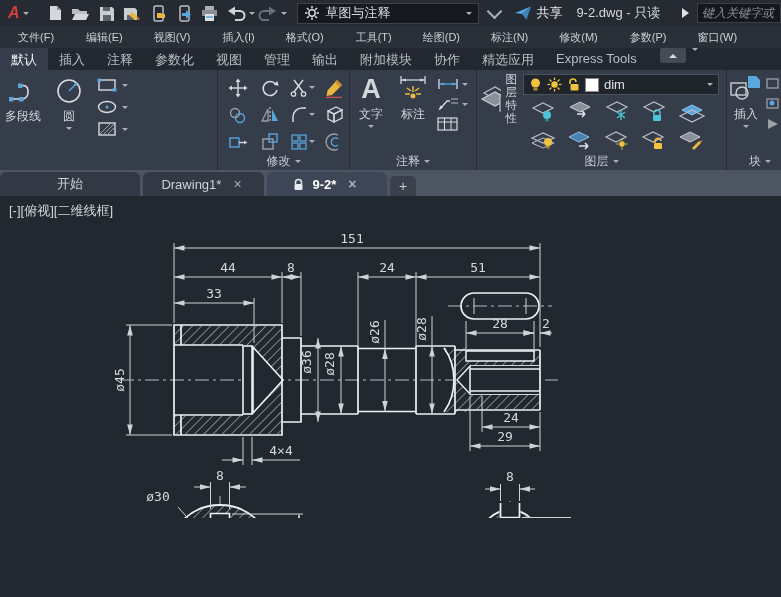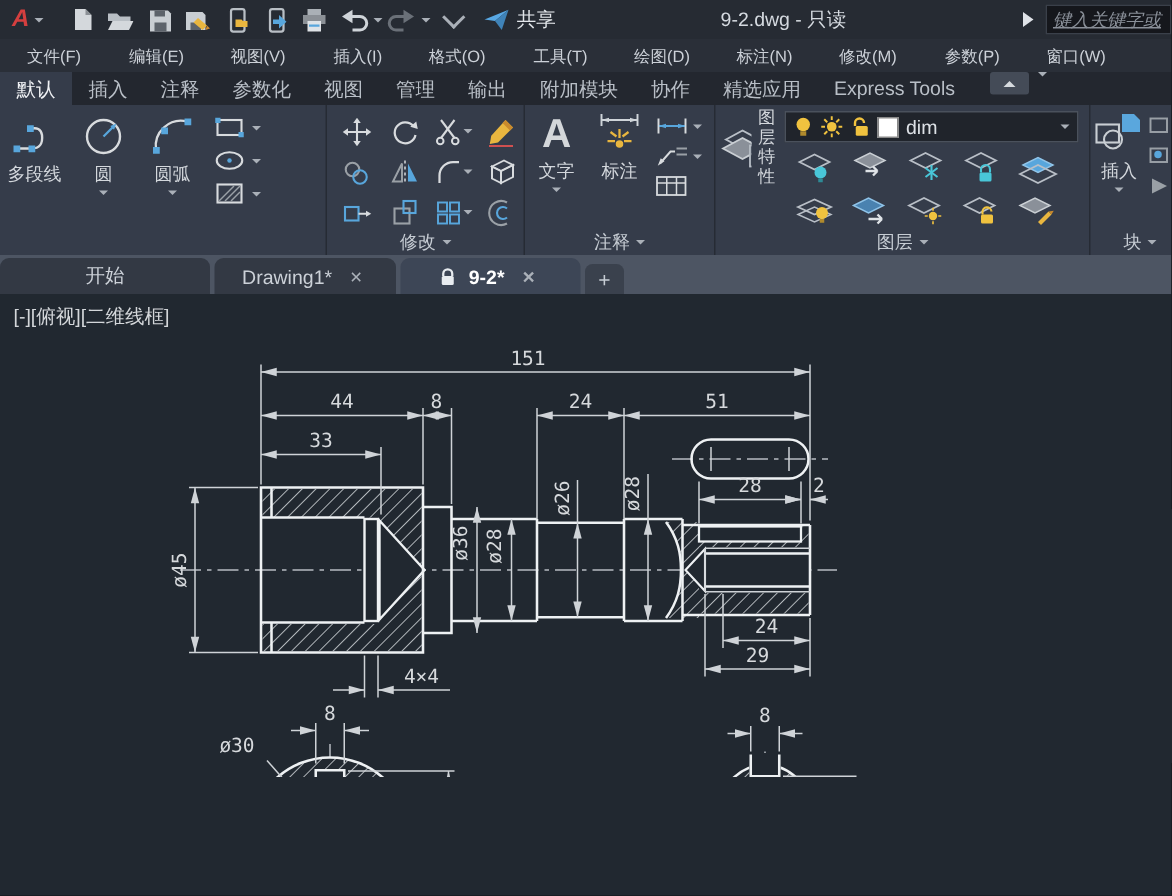--- a/index.html
+++ b/index.html
@@ -16,21 +16,21 @@
   .tri-d.sm{border-left-width:3px;border-right-width:3px;border-top-width:3px;}
   .wsbox{height:19px;background:#15181d;border:1px solid #3c424d;display:flex;align-items:center;
          gap:6px;padding:0 6px;margin-left:10px;width:168px;color:#d8dce1;}
   .chev{width:9px;height:9px;border-right:2px solid #aab0b8;border-bottom:2px solid #aab0b8;
         transform:rotate(45deg);margin:-4px 0 0 10px;}
   .share{display:flex;align-items:center;gap:5px;margin-left:14px;color:#e2e6ea;}
   .wintitle{margin:0 auto;color:#d5dae0;}
   .playbtn{width:0;height:0;border-top:5px solid transparent;border-bottom:5px solid transparent;
            border-left:7px solid #dfe3e8;margin:0 8px;}
   .searchbox{width:74px;height:18px;background:#15171c;border:1px solid #3a404a;color:#8a9099;
-             font-style:italic;font-size:12px;display:flex;align-items:center;padding:0 4px;overflow:hidden;white-space:nowrap;text-decoration:underline;}
+             font-style:italic;font-size:12px;display:flex;align-items:center;padding:0 4px;overflow:hidden;white-space:nowrap;}
   
   .menubar{position:absolute;left:0;top:26px;width:781px;height:22px;background:#2a2f38;
            display:flex;align-items:center;color:#ccd1d8;font-size:11px;}
   .menu-item{padding:0 9px;white-space:nowrap;flex:0 0 auto;}
   
   .rtabs{position:absolute;left:0;top:48px;width:781px;height:22px;background:#23272f;
          display:flex;color:#b9bfc7;font-size:13px;}
   .rtab{padding:3px 11px;white-space:nowrap;flex:0 0 auto;}
   .rtab.active{background:#353c4a;color:#f0f2f5;}
   .rtab-toggle{width:26px;height:15px;background:#444b57;border-radius:2px;margin:0 4px 3px 12px;
@@ -131,20 +131,37 @@
         </svg>
       </span>
     <span class="tri-d sm"></span>
     <span class="qa-icon">
       <svg width="20" height="18">
           <polygon points="18,7 11,2.5 11,11.5" fill="#6a7078"></polygon>
           <path d="M12,7 h-6 a4.5,4.5 0 0 0 0,9 h5" stroke="#6a7078" stroke-width="2" fill="none"></path>
         </svg>
       </span>
     <span class="tri-d sm"></span>
+    <div class="wsbox">
+      <svg width="16" height="16">
+        <circle cx="8" cy="8" r="3.2" fill="none" stroke="#d0d4d9" stroke-width="1.5"></circle>
+        <g stroke="#d0d4d9" stroke-width="1.6">
+          <line x1="8" y1="1" x2="8" y2="3.5"></line>
+            <line x1="8" y1="12.5" x2="8" y2="15"></line>
+          <line x1="1" y1="8" x2="3.5" y2="8"></line>
+            <line x1="12.5" y1="8" x2="15" y2="8"></line>
+          <line x1="3" y1="3" x2="4.8" y2="4.8"></line>
+            <line x1="11.2" y1="11.2" x2="13" y2="13"></line>
+          <line x1="3" y1="13" x2="4.8" y2="11.2"></line>
+            <line x1="11.2" y1="4.8" x2="13" y2="3"></line>
+        </g>
+        </svg>
+      <span style="flex:1">草图与注释</span>
+      <span class="tri-d sm"></span>
+    </div>
     <span class="chev"></span>
     <span class="share">
       <svg width="18" height="16">
         <path d="M1,8 L17,1.5 L8,9 Z" fill="#58a8e4"></path>
           <path d="M17,1.5 L12.5,15 L8,9 Z" fill="#3f83b8"></path>
         </svg>
       <span>共享</span>
     </span>
     <span class="wintitle">9-2.dwg - 只读</span>
     <span class="playbtn"></span>
@@ -199,30 +216,20 @@
             </svg>
           <span class="lbl">多段线</span>
         </div>
         <div class="bigbtn">
           <svg width="32" height="32">
             <circle cx="16" cy="17" r="11" fill="none" stroke="#d8dbde" stroke-width="1.6"></circle>
             <line x1="16" y1="17" x2="23" y2="10" stroke="#58a6dc" stroke-width="1.5"></line>
             <polygon points="24.5,8.5 20.5,10 23,12.5" fill="#58a6dc"></polygon>
             </svg>
           <span class="lbl">圆</span>
-          <span class="tri-d sm"></span>
-        </div>
-        <div class="bigbtn">
-          <svg width="32" height="32">
-            <path d="M5,26 A17,17 0 0 1 26,7" fill="none" stroke="#d8dbde" stroke-width="1.6"></path>
-            <rect x="3" y="24" width="4.5" height="4.5" fill="#58a6dc"></rect>
-              <rect x="24" y="5" width="4.5" height="4.5" fill="#58a6dc"></rect>
-              <rect x="8.5" y="11" width="4.5" height="4.5" fill="#58a6dc"></rect>
-            </svg>
-          <span class="lbl">圆弧</span>
           <span class="tri-d sm"></span>
         </div>
         <div class="smallcol" style="margin-left:4px">
           <span class="smallrow">
             <svg width="24" height="18">
               <rect x="3" y="4" width="16" height="10" fill="none" stroke="#d8dbde" stroke-width="1.4"></rect>
               <rect x="1.5" y="2.5" width="3.5" height="3.5" fill="#58a6dc"></rect>
                 <rect x="17" y="12" width="3.5" height="3.5" fill="#58a6dc"></rect>
               </svg>
             <span class="tri-d sm"></span>

